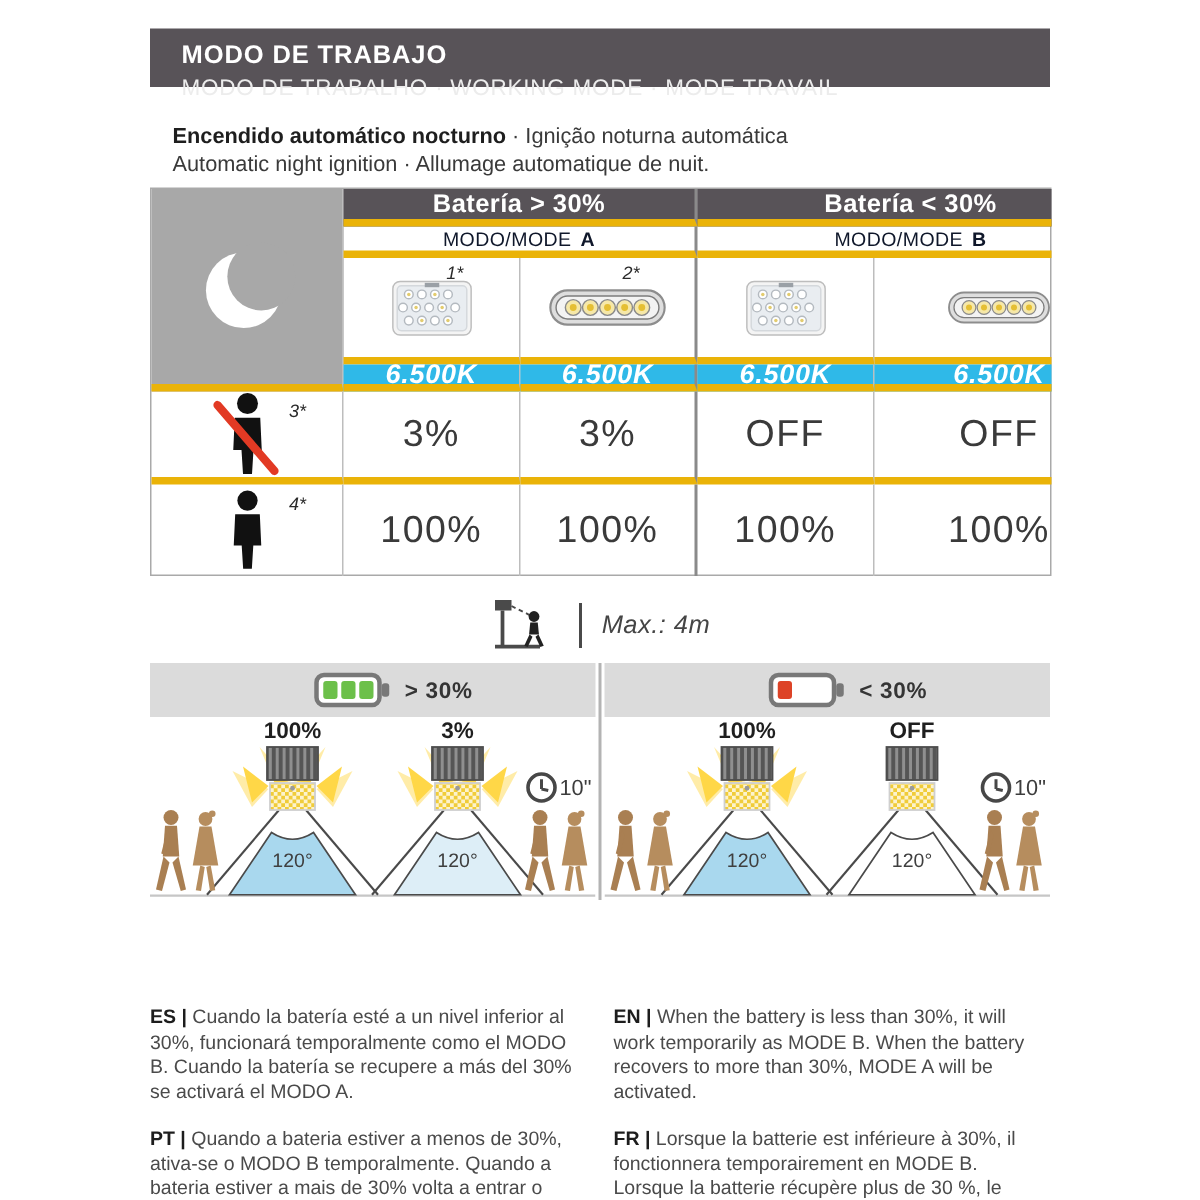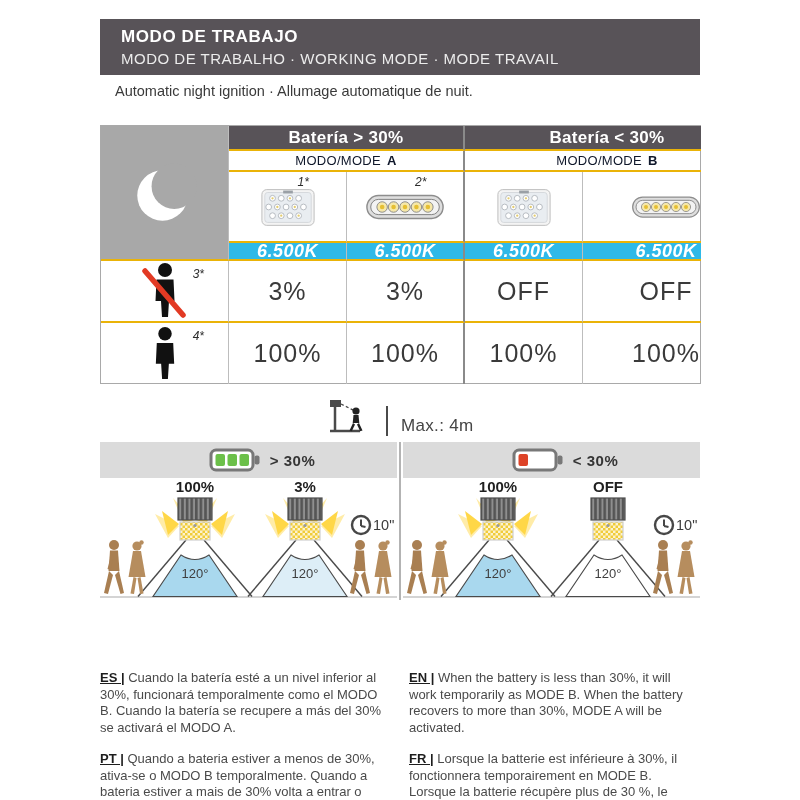--- a/index.html
+++ b/index.html
@@ -1,71 +1,71 @@
 <!DOCTYPE html>
 <html><head>
 <meta charset="utf-8">
 <style>
   html,body{margin:0;padding:0;background:#ffffff;}
   *{box-sizing:border-box;}
   body{font-family:"Liberation Sans","DejaVu Sans",sans-serif;color:#3c3c3c;}
   #canvas{position:relative;width:800px;height:800px;background:#fff;overflow:hidden;}
 
   
-  .header-bar{position:absolute;left:100px;top:19px;width:600px;height:56px;
+  .header-bar{position:absolute;left:100px;top:19px;width:600px;height:39px;
     background:#585358;color:#fff;padding:7px 0 0 21px;}
   .header-bar .title{font-size:17px;font-weight:bold;letter-spacing:.6px;line-height:22px;}
   .header-bar .subtitle{font-size:15px;font-weight:400;color:#ececec;letter-spacing:.5px;line-height:21px;}
 
   .intro{position:absolute;left:115px;top:82px;width:575px;font-size:14.5px;line-height:19px;color:#3a3a3a;}
   .intro b{color:#1e1e1e;}
 
   
   .mode-table{position:absolute;left:100px;top:125px;width:601px;height:259px;
     display:grid;grid-template-columns:128px 118px 118px 118px 118px;
     grid-template-rows:25px 21px 71px 18px 62px 61px;
     border:1px solid #a9a9a9;background:#fff;}
-  .cell{border-right:1px solid #bdbdbd;border-bottom:2px solid #eab308;
+  .cell{border-right:1px solid #bdbdbd;border-bottom:5px solid #eab308;
     display:flex;align-items:center;justify-content:center;position:relative;}
   .cell.last-col{border-right:none;padding-left:48px;}
   .cell.last-row{border-bottom:none;}
   .cell.group-div{border-right:2px solid #8a8a8a;}
   .moon-cell{grid-column:1;grid-row:1/5;background:#a8a8a8;}
   .th-dark{background:#585358;color:#fff;font-size:17px;font-weight:bold;letter-spacing:.3px;}
   .th-mode{font-size:13px;color:#0f172a;letter-spacing:.3px;}
   .th-mode .letter{font-weight:bold;margin-left:6px;}
   .lamp-cell .footnote{position:absolute;top:3px;left:50%;margin-left:10px;
     font-style:italic;font-size:12px;color:#2b2b2b;}
   .cyan-cell{background:#2fb9e8;color:#fff;font-size:18px;font-style:italic;font-weight:bold;letter-spacing:.5px;}
   .val-cell{font-size:25px;color:#3a3a3a;letter-spacing:1px;}
   .icon-cell .footnote{position:absolute;top:6px;right:24px;font-style:italic;font-size:12px;color:#2b2b2b;}
 
   
   .sensor-strip{position:absolute;left:100px;top:398px;width:600px;height:38px;
-    display:flex;align-items:flex-end;justify-content:center;gap:13px;}
+    display:flex;align-items:center;justify-content:center;gap:13px;font-style:italic;}
   .sensor-strip .vbar{width:2.5px;height:30px;background:#4a4a4a;}
   .sensor-strip .max-label{font-size:17px;color:#454545;letter-spacing:.3px;}
 
   
   .battery-bar{position:absolute;top:442px;width:297px;height:36px;background:#dbdbdb;
     display:flex;align-items:center;justify-content:center;gap:9px;padding-left:27px;}
   .battery-bar.left{left:100px;} .battery-bar.right{left:403px;}
   .battery-bar .blabel{font-size:15px;font-weight:bold;color:#353535;letter-spacing:.5px;}
   .scenario-divider{position:absolute;left:399px;top:442px;width:2px;height:158px;background:#b3b3b3;}
   .scene{position:absolute;top:478px;width:297px;height:122px;}
   .scene.left{left:100px;} .scene.right{left:403px;}
 
   
   .battery-title-bar{position:absolute;left:100px;top:612px;width:600px;height:36px;
     background:#585358;color:#fff;display:flex;align-items:center;justify-content:center;
     font-size:19px;font-weight:bold;letter-spacing:.6px;}
   .paragraphs{position:absolute;left:100px;top:657px;width:600px;
     display:grid;grid-template-columns:1fr 1fr;column-gap:18px;row-gap:0;}
   .para{font-size:13px;line-height:16.5px;color:#4a4a4a;margin-bottom:15px;}
-  .para .lang{font-weight:bold;color:#1d1d1d;text-decoration:underline;}
+  .para .lang{font-weight:bold;color:#1d1d1d;}
 
   svg text{font-family:"Liberation Sans","DejaVu Sans",sans-serif;}
 </style>
 </head>
 <body>
 
 <svg width="0" height="0" style="position:absolute" aria-hidden="true">
   <defs>
     <pattern id="pat-solar" width="4.6" height="22" patternUnits="userSpaceOnUse">
       <rect width="4.6" height="22" fill="#8f8f8f"></rect>
@@ -123,20 +123,21 @@
 </svg>
 
 <div id="canvas">
 
   <div class="header-bar">
     <div class="title">MODO DE TRABAJO</div>
     <div class="subtitle">MODO DE TRABALHO · WORKING MODE · MODE TRAVAIL</div>
   </div>
 
   <div class="intro">
+    <div><b>Encendido automático nocturno</b><span> · Ignição noturna automática</span></div>
     <div>Automatic night ignition · Allumage automatique de nuit.</div>
   </div>
 
   <div class="mode-table">
 
     <div class="cell moon-cell">
       <svg width="84" height="84" viewBox="0 0 100 100">
         <circle cx="47" cy="53" r="30" fill="#fff"></circle>
         <circle cx="61" cy="42" r="27" fill="#a8a8a8"></circle>
       </svg>

